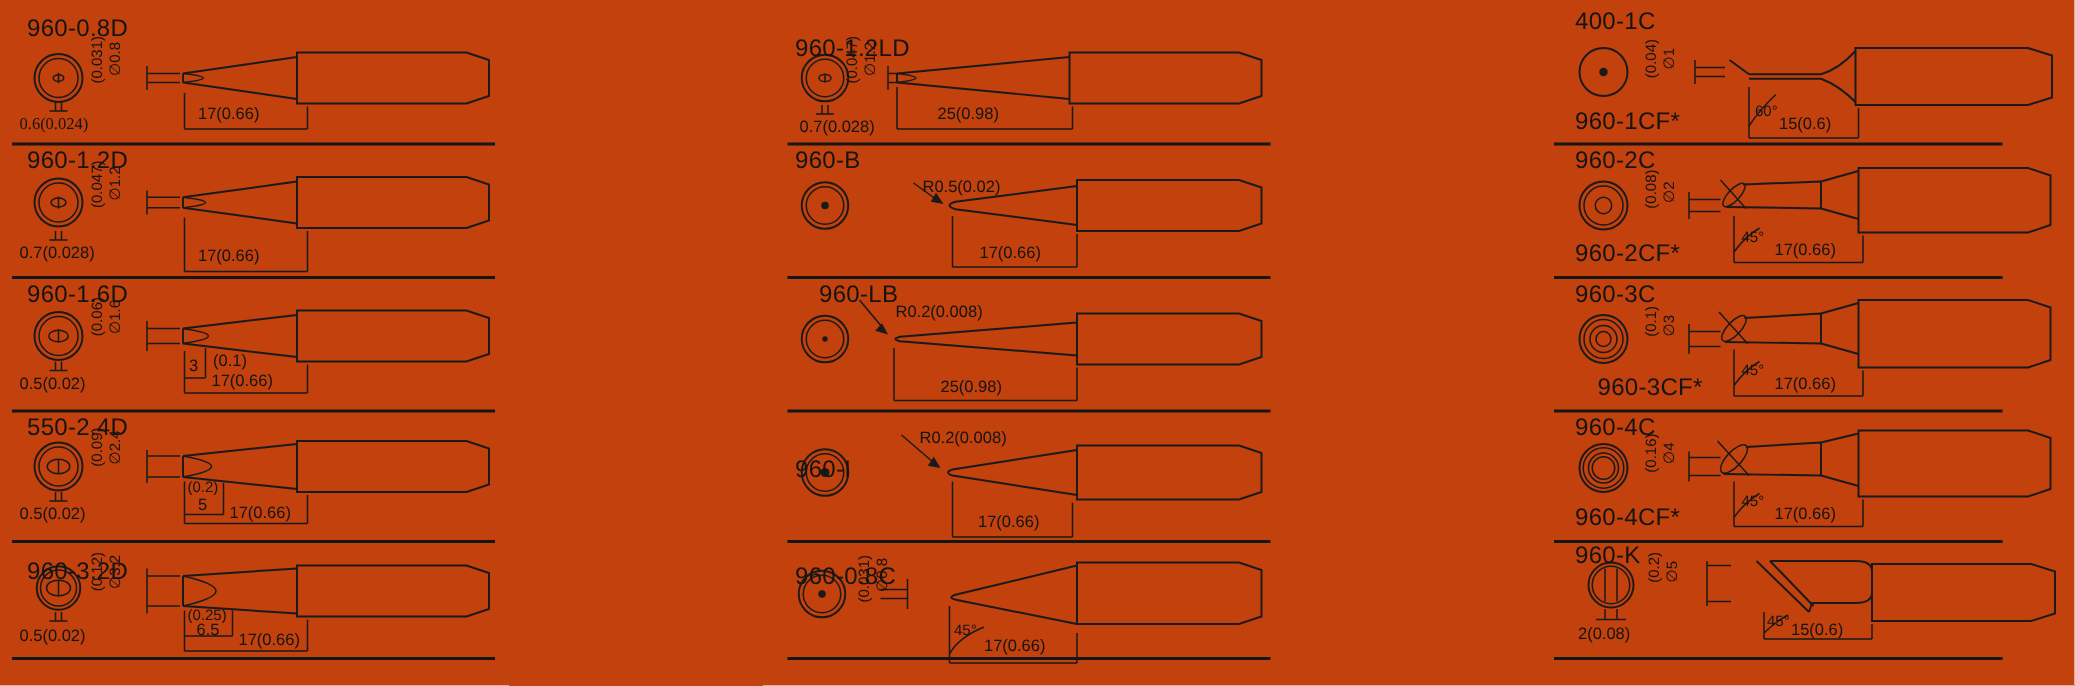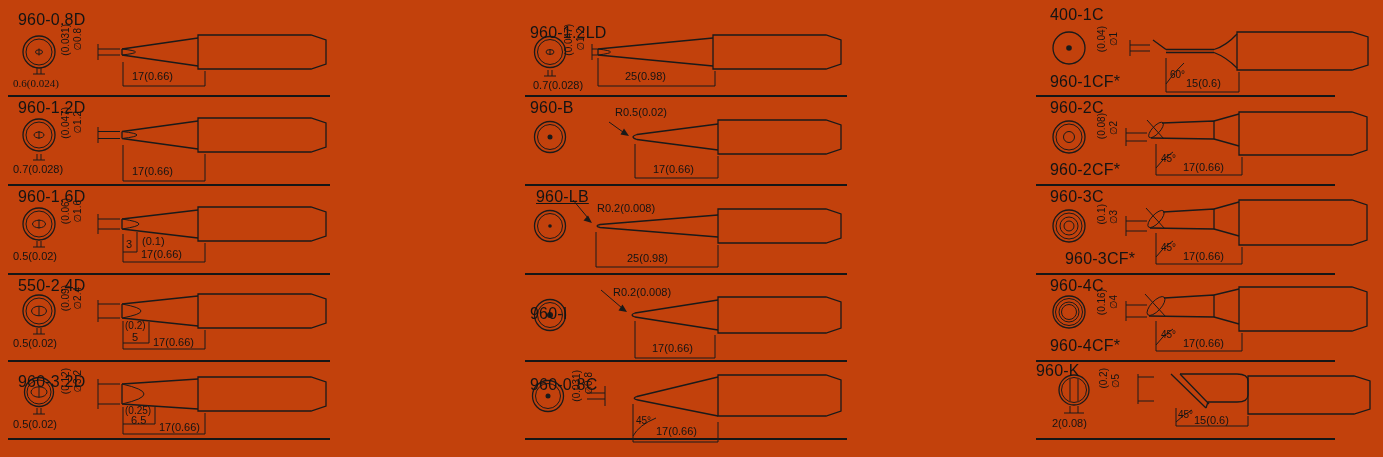--- a/index.html
+++ b/index.html
@@ -162,36 +162,36 @@
         <circle class="stroke" cx="25" cy="40" r="15.5"></circle>
           <circle class="thin" cx="25" cy="40" r="12.5"></circle>
         <circle class="fillb" cx="25" cy="40" r="2.5"></circle>
         <path class="stroke" d="M193,27 L112,37.5 Q104,40 112,42.5 L193,53"></path>
         <path class="stroke" d="M193,23 L301,23 L316,28 L316,52 L301,57 L193,57 Z"></path>
         <path class="thin" d="M84,25 L100,36.5"></path>
         <polygon class="fillb" points="104,39 95.5,37.5 99,31.5"></polygon>
         <path class="thin" d="M110,47 V81 M193,59 V81 M110,81 H193"></path>
       </svg>
       <h3 class="t" style="left:5px;top:2px;">960-B</h3>
-      <span class="lbl" style="left:90px;top:9px;">R0.5(0.02)</span>
+      <span class="lbl" style="left:90px;top:22px;">R0.5(0.02)</span>
       <span class="lbl" style="left:128px;top:66px;">17(0.66)</span>
     </section>
 
     <section class="cell" style="height:87px;">
       <svg width="322" height="87" viewBox="0 0 322 87">
         <circle class="stroke" cx="25" cy="40" r="15.5"></circle>
           <circle class="thin" cx="25" cy="40" r="12.5"></circle>
         <circle class="fillb" cx="25" cy="40" r="1.8"></circle>
         <path class="stroke" d="M193,29 L75,38.5 Q69,40 75,41.5 L193,51"></path>
         <path class="stroke" d="M193,23 L301,23 L316,28 L316,52 L301,57 L193,57 Z"></path>
         <path class="thin" d="M48,14 L63,32"></path>
         <polygon class="fillb" points="67,37 58.5,34.5 63,29.5"></polygon>
         <path class="thin" d="M71,46 V81 M193,59 V81 M71,81 H193"></path>
       </svg>
-      <h3 class="t" style="left:11px;top:2px;text-decoration:underline;">960-LB</h3>
+      <h3 class="t" style="left:21px;top:2px;">960-LB</h3>
       <span class="lbl" style="left:72px;top:16px;">R0.2(0.008)</span>
       <span class="lbl" style="left:102px;top:66px;">25(0.98)</span>
     </section>
 
     <section class="cell" style="height:85px;">
       <svg width="322" height="85" viewBox="0 0 322 85">
         <circle class="stroke" cx="25" cy="40" r="15.5"></circle>
           <circle class="thin" cx="25" cy="40" r="12.5"></circle>
         <circle class="fillb" cx="25" cy="40" r="3"></circle>
         <path class="stroke" d="M193,25 C155,31 122,36 110,38 Q104,40 110,42 C122,44 155,49 193,55"></path>
@@ -325,21 +325,21 @@
         <path class="thin" d="M34,17 V39 M42,17 V39"></path>
         <path class="thin" d="M34,44 V51 M42,44 V51 M28,51 H48"></path>
         <path class="thin" d="M102,12 V42 M102,15 H118 M102,39 H118"></path>
         <path class="stroke" d="M135,12 L170,46 M144,12 L173,42"></path>
         <path class="stroke" d="M144,12 L201,12 Q212,12 212,19 L212,33 Q212,40 201,40 L172,40 L170,46"></path>
         <path class="stroke" d="M212,14 L318,14 L334,19 L334,47 L318,52 L212,52 Z"></path>
         <path class="thin" d="M140,46 V64"></path>
         <path class="thin" d="M140,60 Q147,53 156,48"></path>
         <path class="thin" d="M140,64 H212 M212,54 V64"></path>
       </svg>
-      <h3 class="t" style="left:0;top:0px;text-align:right;">960-K</h3>
+      <h3 class="t" style="left:14px;top:0px;text-align:right;">960-K</h3>
       <span class="vt" style="left:62px;top:6px;">(0.2)</span>
       <span class="vt" style="left:74px;top:12px;">∅5</span>
       <span class="lbl" style="left:16px;top:55px;">2(0.08)</span>
       <span class="lbl sm" style="left:142px;top:47px;">45°</span>
       <span class="lbl" style="left:158px;top:52px;">15(0.6)</span>
     </section>
   </div>
 
 </div>
 

